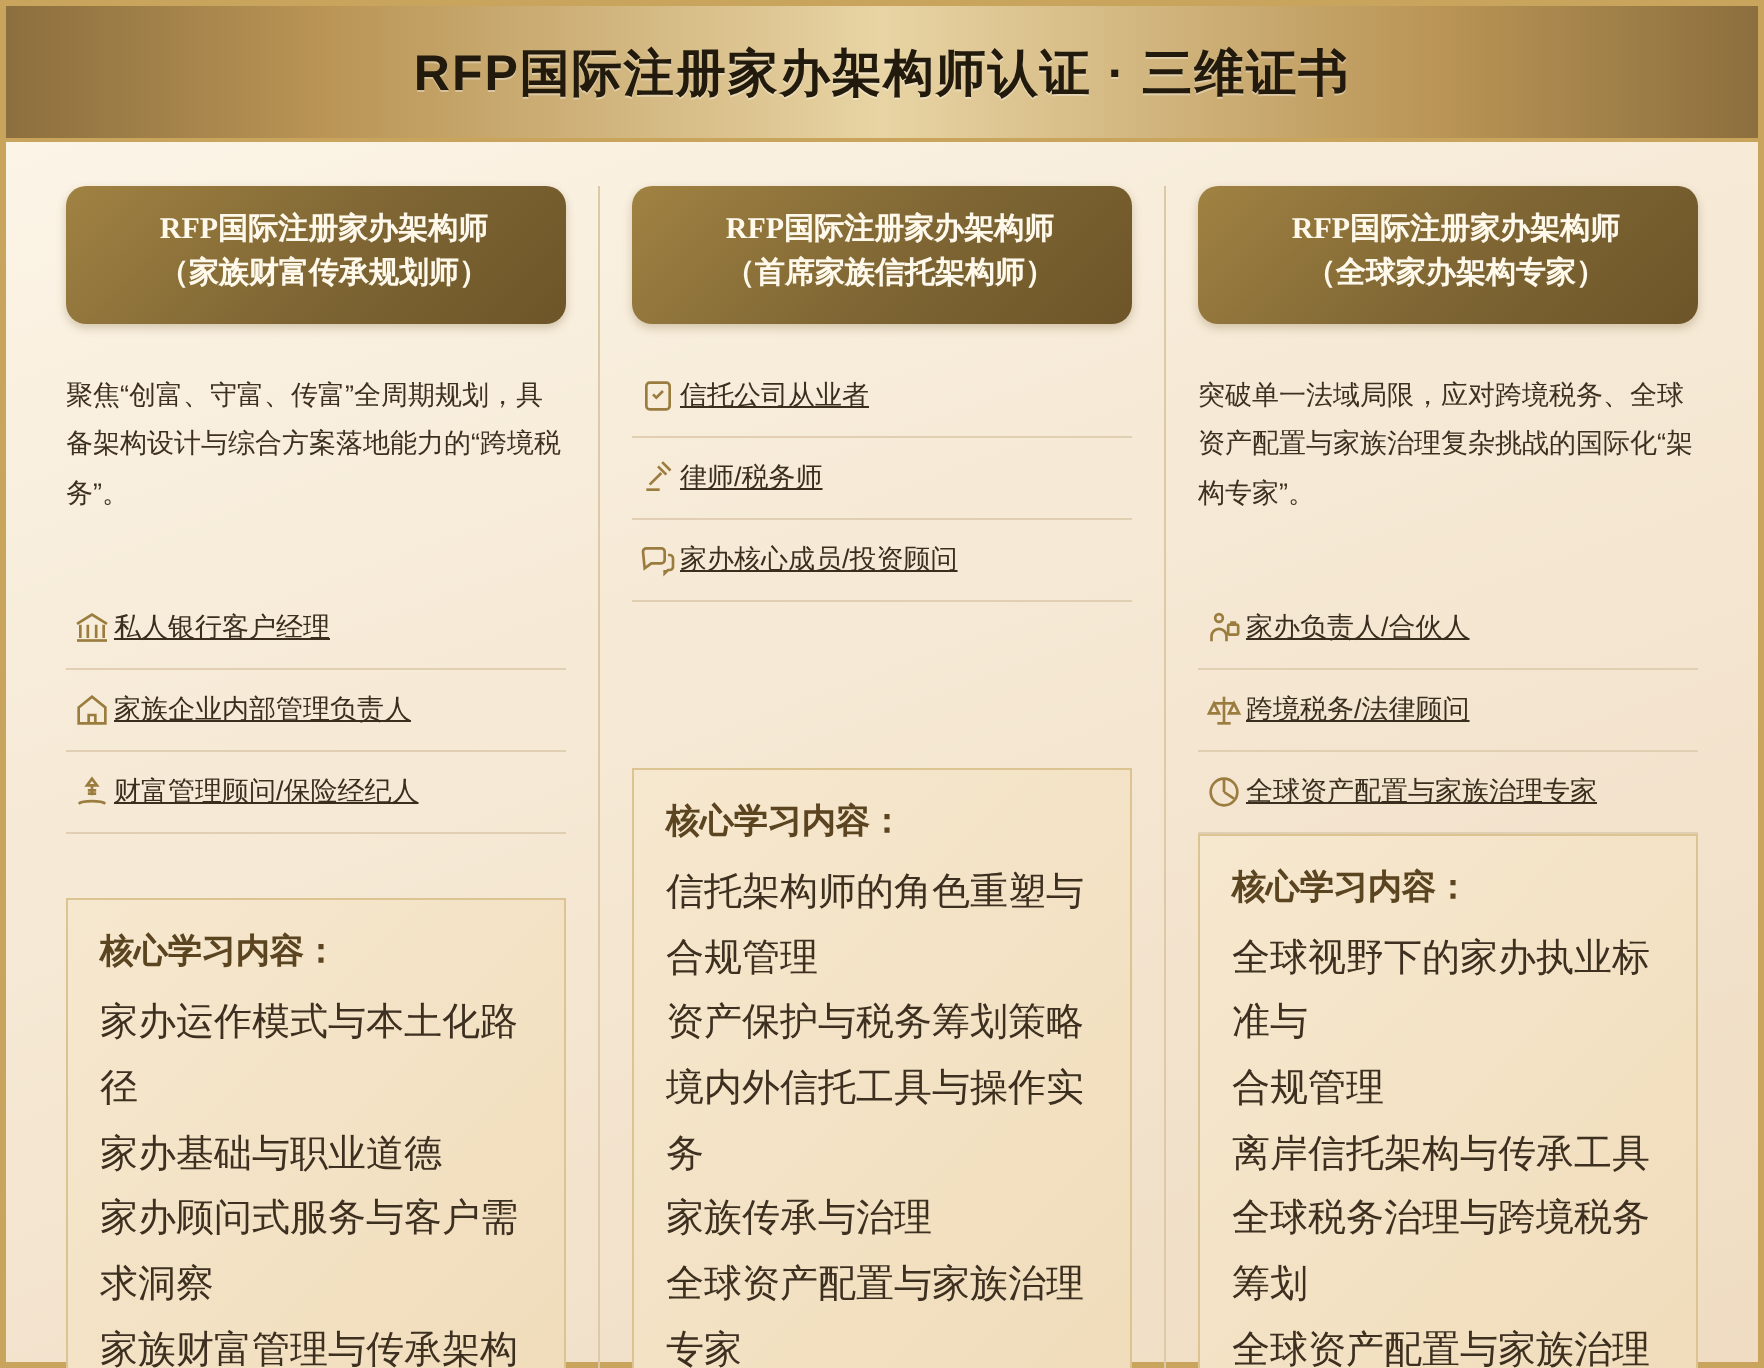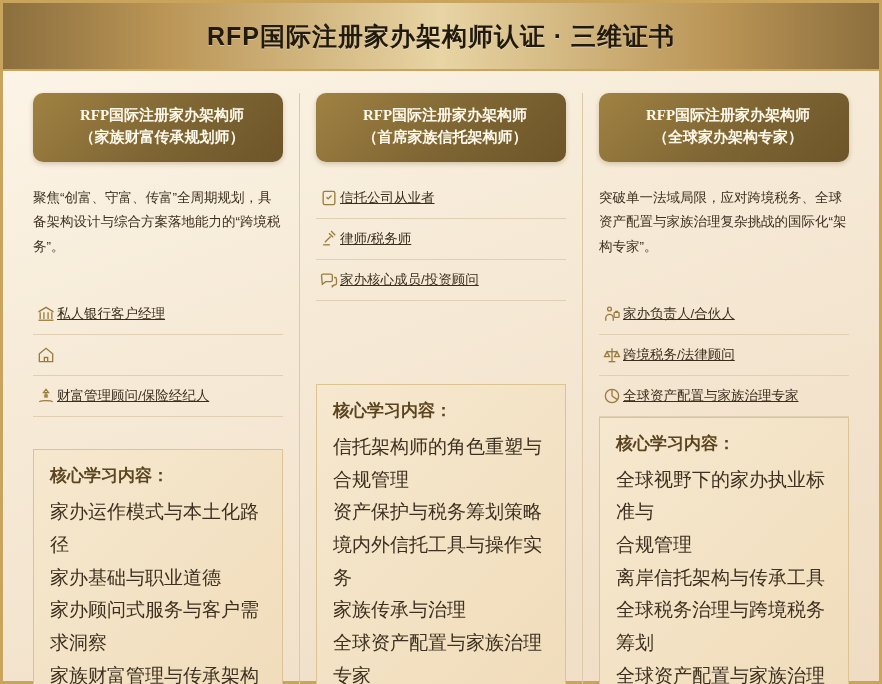--- a/index.html
+++ b/index.html
@@ -135,20 +135,21 @@
           </span>
           <span>私人银行客户经理</span>
         </div>
         <div class="role">
           <span class="role-icon">
             <svg width="20" height="20" viewBox="0 0 24 24" fill="none" stroke="#9a7c3f" stroke-width="1.6">
               <path d="M4 10.5 12 4l8 6.5V20H4z"></path>
                 <path d="M10 20v-5h4v5"></path>
             </svg>
           </span>
+          <span>家族企业内部管理负责人</span>
         </div>
         <div class="role">
           <span class="role-icon">
             <svg width="20" height="20" viewBox="0 0 24 24" fill="none" stroke="#9a7c3f" stroke-width="1.6">
               <path d="M12 4l-3 4h6z"></path>
                 <path d="M12 8v6M9.5 11h5M9.5 13h5"></path>
                 <path d="M4 19c2.5-2 13.5-2 16 0"></path>
             </svg>
           </span>
           <span>财富管理顾问/保险经纪人</span>

